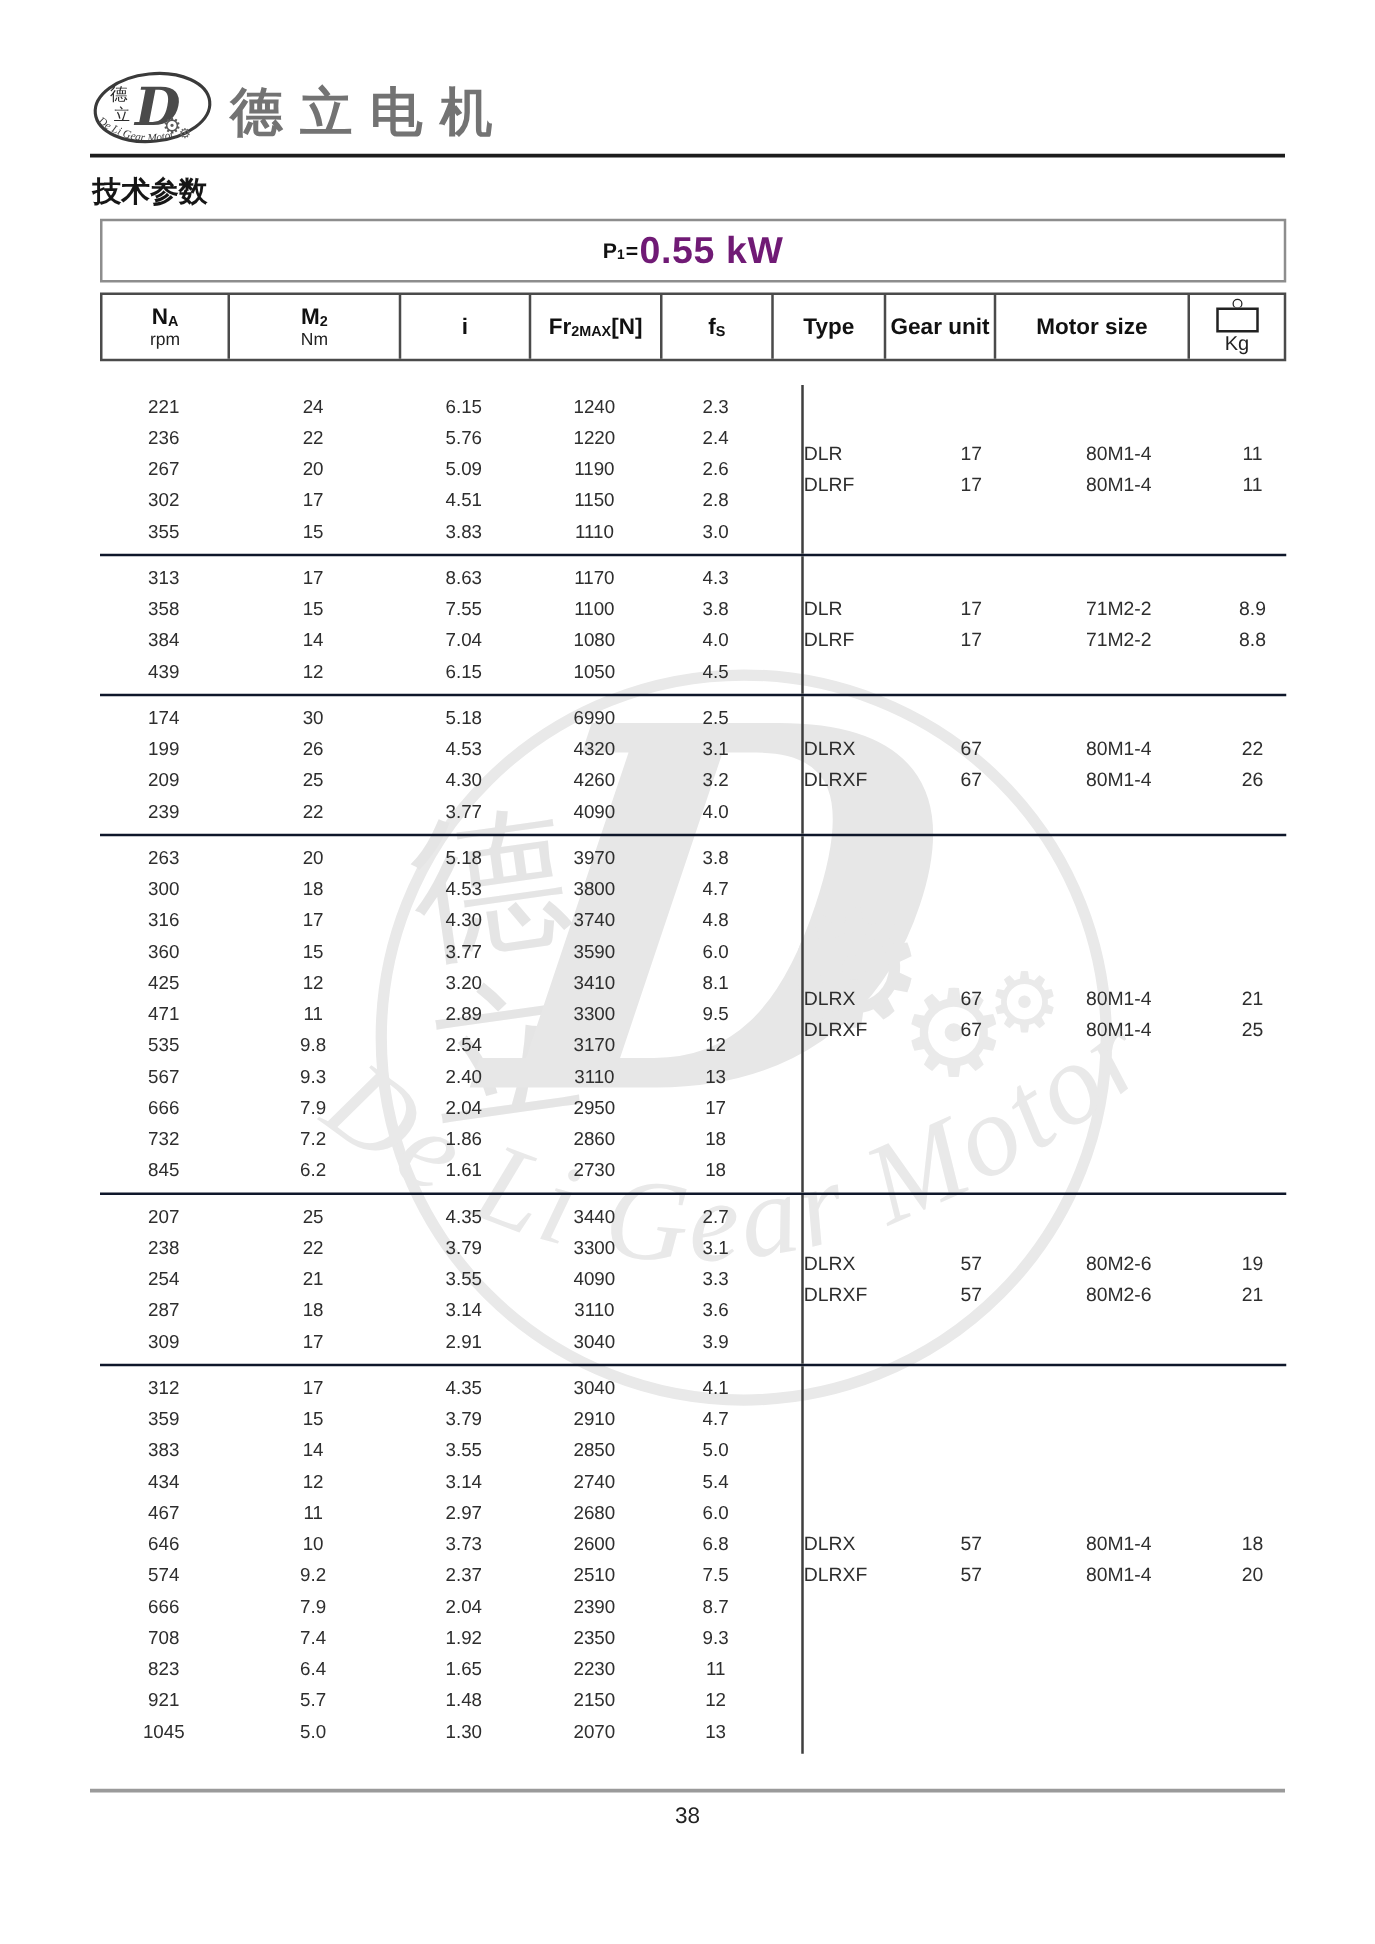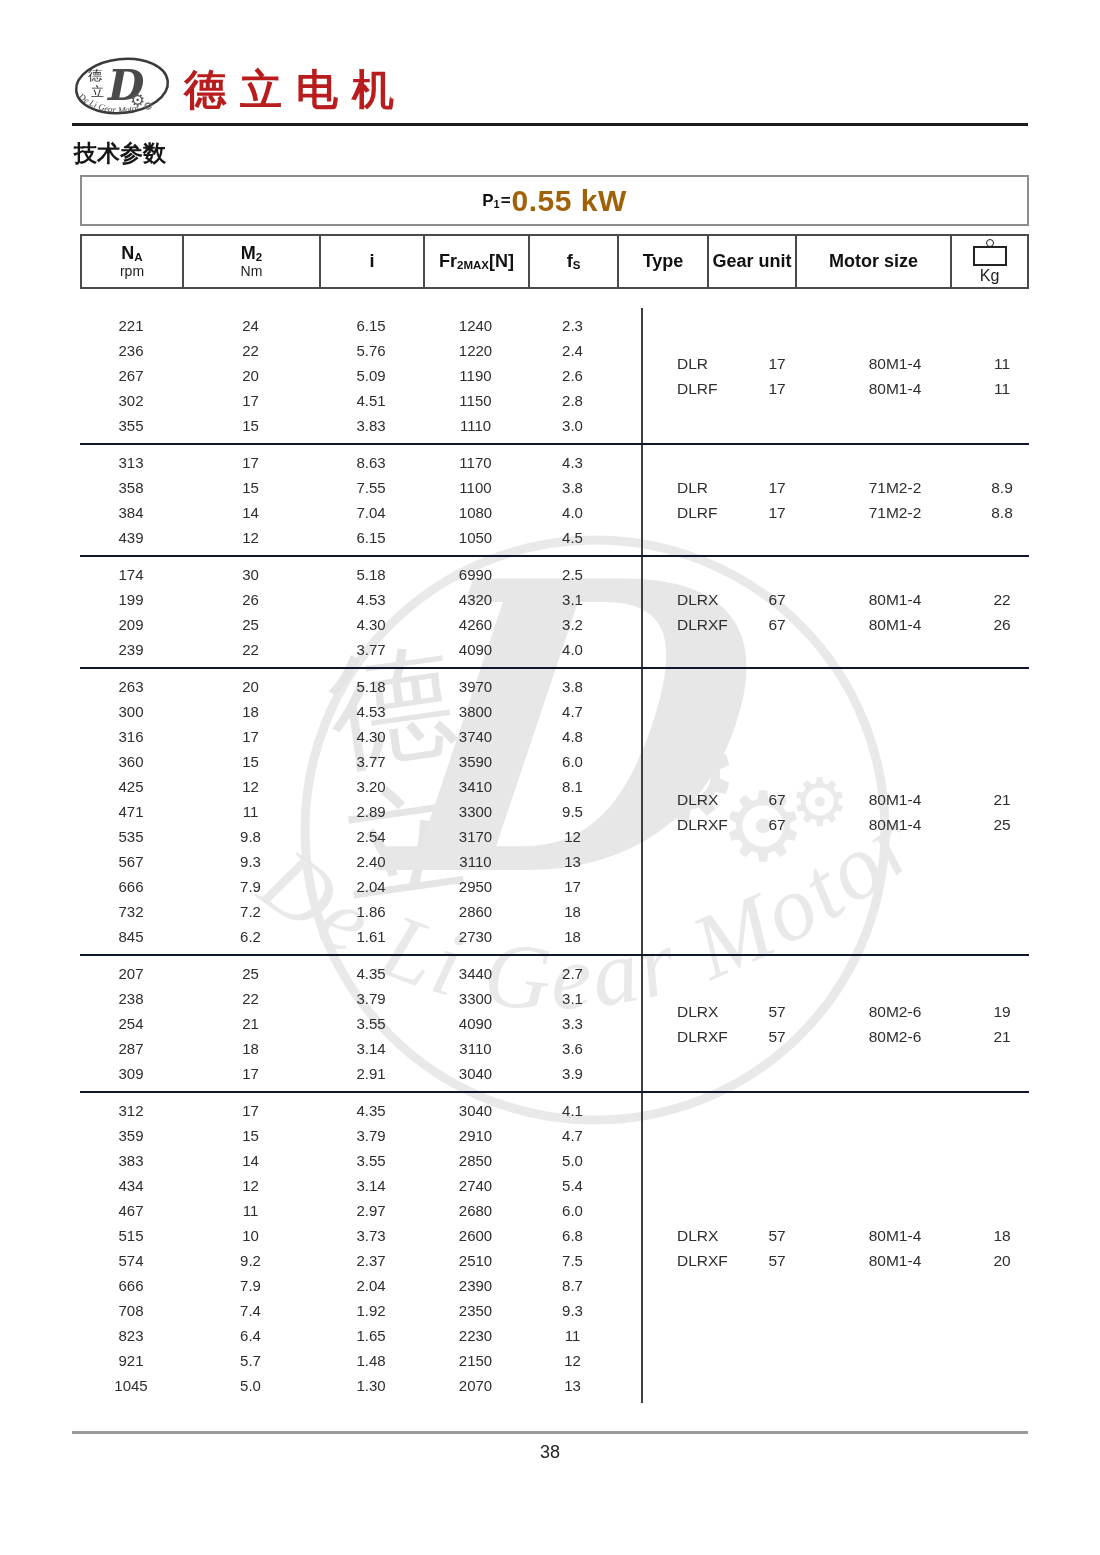--- a/index.html
+++ b/index.html
@@ -5,33 +5,33 @@
   html,body{margin:0;padding:0;background:#fff;}
   .page{position:relative;width:1100px;height:1555px;background:#ffffff;overflow:hidden;
         font-family:"Liberation Sans",sans-serif;color:#2e2e2e;}
 
   
   .watermark{position:absolute;left:200px;top:515px;width:780px;height:650px;z-index:0;pointer-events:none;}
 
   
   .logo{position:absolute;left:72px;top:54px;width:104px;height:70px;z-index:2;}
   .brand{position:absolute;left:184px;top:62px;z-index:2;font-family:"DejaVu Serif",serif;
-         font-size:42px;font-weight:bold;letter-spacing:14px;color:#b91c1c;}
+         font-size:42px;font-weight:bold;letter-spacing:14px;color:#737373;}
   .toprule{position:absolute;left:72px;top:123px;width:956px;height:3px;background:#1c1c1c;z-index:2;}
   .section-cn{position:absolute;left:74px;top:138px;font-size:23px;font-weight:600;color:#161616;z-index:2;}
   .section-en{position:absolute;left:508px;top:141px;width:300px;text-align:center;
               font-size:21px;font-weight:bold;color:#161616;z-index:2;}
 
   
   .titlebox{position:absolute;left:80px;top:175px;width:949px;height:51px;box-sizing:border-box;
             border:2px solid #8d8d8d;background:#fff;display:flex;align-items:center;justify-content:center;z-index:2;}
   .p-sym{font-size:17px;font-weight:bold;color:#111;}
   .p-sub{font-size:11px;font-weight:bold;color:#111;position:relative;top:3px;}
   .p-eq{font-size:17px;font-weight:bold;color:#111;margin:0 1px;}
-  .p-val{font-size:30px;font-weight:bold;color:#a16207;letter-spacing:0.5px;text-align:right;}
+  .p-val{font-size:30px;font-weight:bold;color:#701a75;letter-spacing:0.5px;text-align:right;}
 
   
   .theader{position:absolute;left:80px;top:234px;width:949px;height:55px;box-sizing:border-box;
            border:2px solid #4a4a4a;background:#fff;display:flex;z-index:2;}
   .hcell{border-right:2px solid #4a4a4a;display:flex;flex-direction:column;
          align-items:center;justify-content:center;}
   .hcell:nth-child(1){width:100px;}
   .hcell:nth-child(2){width:135px;}
   .hcell:nth-child(3){width:102px;}
   .hcell:nth-child(4){width:103px;text-align:center;}
@@ -51,21 +51,21 @@
   
   .tbody{position:absolute;left:80px;top:308px;width:949px;z-index:2;}
   .block{display:flex;gap:24px;}
   .block + .block{border-top:2px solid #0f172a;}
   .bleft{width:537px;padding:5px 0;}
   .brow{display:grid;grid-template-columns:102px 137px 104px 105px 89px;height:25px;line-height:25px;}
   .bcell{text-align:center;font-size:15px;color:#2e2e2e;}
   .bright{flex:1;border-left:2px solid #3f3f3f;display:flex;flex-direction:column;justify-content:center;}
   .trow{display:grid;grid-template-columns:96px 76px 160px auto;height:25px;line-height:25px;}
   .tcell{text-align:center;font-size:15.5px;color:#2e2e2e;}
-  .tcell-type{text-align:left;padding-left:34px;}
+  .tcell-type{text-align:left;}
 
   
   .footrule{position:absolute;left:72px;top:1431px;width:956px;height:3px;background:#9a9a9a;z-index:2;}
   .pagenum{position:absolute;left:72px;top:1442px;width:956px;text-align:center;
            font-size:18px;color:#222;z-index:2;}
 </style>
 </head>
 <body>
 
 <div class="page">
@@ -491,21 +491,21 @@
             <span class="bcell">5.4</span>
           </div>
           <div class="brow">
             <span class="bcell">467</span>
             <span class="bcell">11</span>
             <span class="bcell">2.97</span>
             <span class="bcell">2680</span>
             <span class="bcell">6.0</span>
           </div>
           <div class="brow">
-            <span class="bcell">515</span>
+            <span class="bcell">646</span>
             <span class="bcell">10</span>
             <span class="bcell">3.73</span>
             <span class="bcell">2600</span>
             <span class="bcell">6.8</span>
           </div>
           <div class="brow">
             <span class="bcell">574</span>
             <span class="bcell">9.2</span>
             <span class="bcell">2.37</span>
             <span class="bcell">2510</span>

